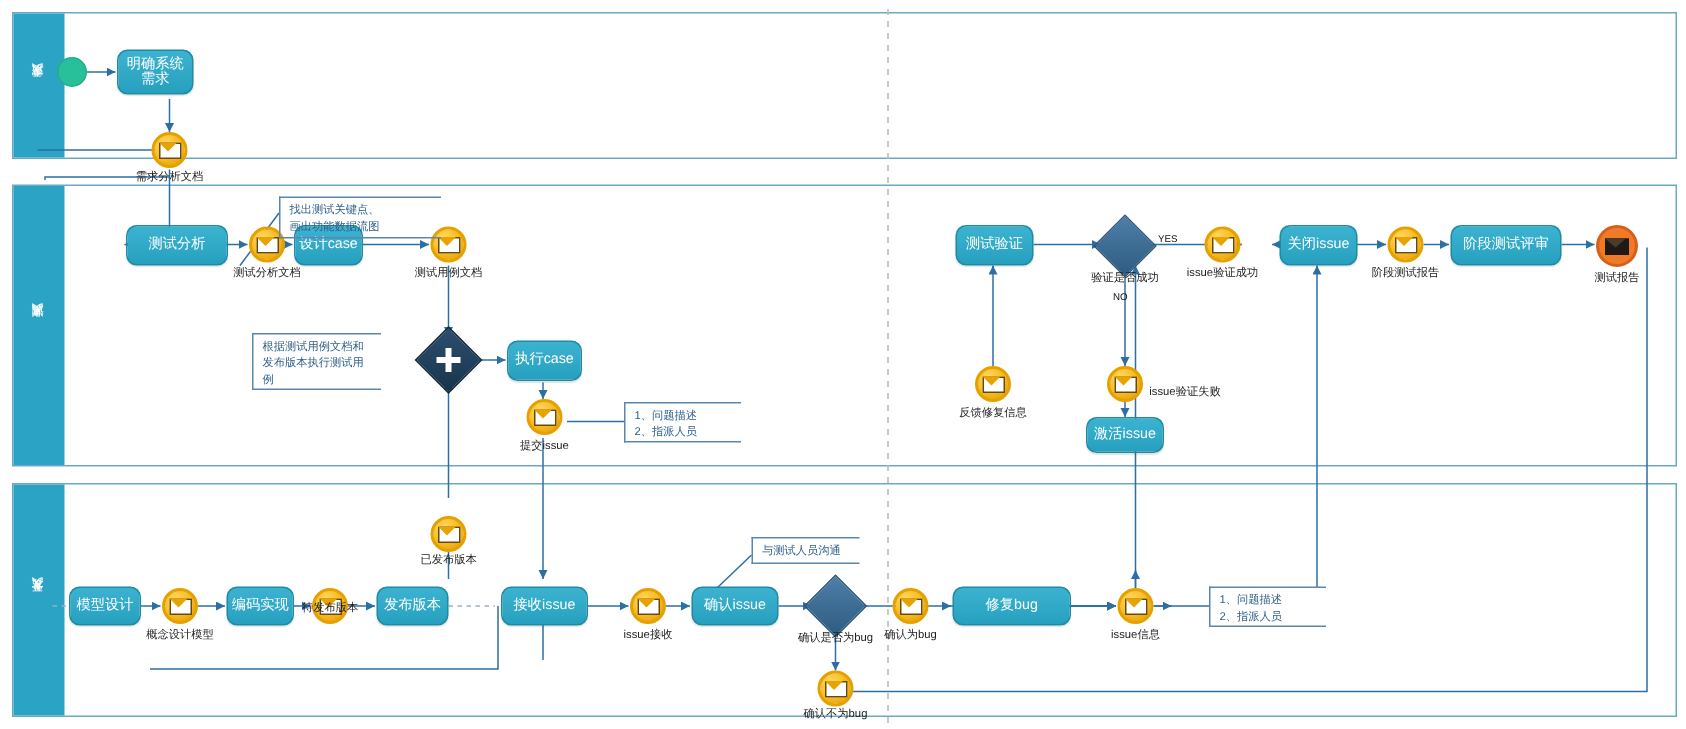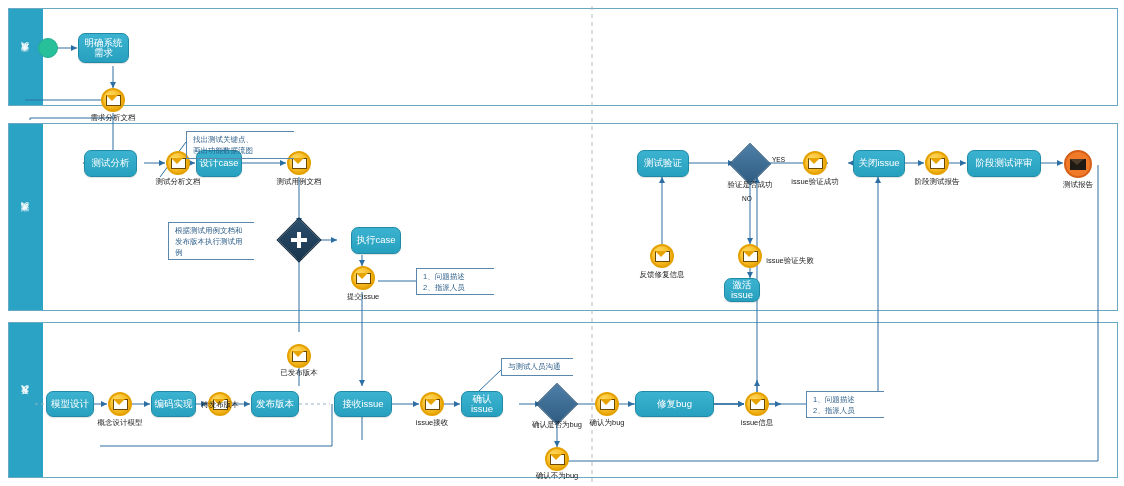--- a/index.html
+++ b/index.html
@@ -181,21 +181,21 @@
 
   <div class="node task" style="left:78px;top:33px;width:51px;height:30px;">
     <span>明确系统需求</span>
   </div>
 
   <div class="node msg" style="left:101px;top:88px;">
       <span class="env"></span>
     </div>
   <div class="cap c" style="left:113px;top:114px;">需求分析文档</div>
 
-  <div class="node task" style="left:84px;top:150px;width:53px;height:27px;align-items:center;">
+  <div class="node task" style="left:84px;top:150px;width:68px;height:27px;align-items:center;">
     <span>测试分析</span>
   </div>
 
   <div class="node msg" style="left:166px;top:151px;">
       <span class="env"></span>
     </div>
   <div class="cap c" style="left:178px;top:178px;">测试分析文档</div>
 
   <div class="node task" style="left:196px;top:150px;width:46px;height:27px;">
     <span>设计case</span>
@@ -210,21 +210,21 @@
 画出功能数据流图</div>
 
   <div class="annot" style="left:168px;top:222px;width:86px;height:38px;">根据测试用例文档和
 发布版本执行测试用
 例</div>
 
   <div class="node gw-par" style="left:283px;top:224px;">
     <span class="plus"></span>
   </div>
 
-  <div class="node task" style="left:351px;top:227px;width:50px;height:27px;">
+  <div class="node task" style="left:338px;top:227px;width:50px;height:27px;">
     <span>执行case</span>
   </div>
 
   <div class="node msg" style="left:351px;top:266px;">
       <span class="env"></span>
     </div>
   <div class="cap c" style="left:363px;top:293px;">提交issue</div>
 
   <div class="annot" style="left:416px;top:268px;width:78px;height:27px;">1、问题描述
 2、指派人员</div>
@@ -241,21 +241,21 @@
   <div class="node msg" style="left:803px;top:151px;">
       <span class="env"></span>
     </div>
   <div class="cap c" style="left:815px;top:178px;">issue验证成功</div>
 
   <div class="node msg" style="left:738px;top:244px;">
       <span class="env"></span>
     </div>
   <div class="cap c" style="left:750px;top:257px;margin-left:40px;">issue验证失败</div>
 
-  <div class="node task" style="left:724px;top:278px;width:36px;height:24px;">
+  <div class="node task" style="left:724px;top:278px;width:52px;height:24px;">
     <span>激活issue</span>
   </div>
 
   <div class="node msg" style="left:650px;top:244px;">
       <span class="env"></span>
     </div>
   <div class="cap c" style="left:662px;top:271px;">反馈修复信息</div>
 
   <div class="node task" style="left:853px;top:150px;width:52px;height:27px;">
     <span>关闭issue</span>
@@ -304,21 +304,21 @@
 
   <div class="node task" style="left:334px;top:391px;width:58px;height:26px;">
     <span>接收issue</span>
   </div>
 
   <div class="node msg" style="left:420px;top:392px;">
       <span class="env"></span>
     </div>
   <div class="cap c" style="left:432px;top:419px;">issue接收</div>
 
-  <div class="node task" style="left:461px;top:391px;width:42px;height:26px;">
+  <div class="node task" style="left:461px;top:391px;width:58px;height:26px;">
     <span>确认issue</span>
   </div>
 
   <div class="annot" style="left:501px;top:358px;width:72px;height:18px;">与测试人员沟通</div>
 
   <div class="node gw" style="left:542px;top:389px;"></div>
   <div class="cap c" style="left:557px;top:421px;">确认是否为bug</div>
 
   <div class="node msg" style="left:595px;top:392px;">
       <span class="env"></span>

